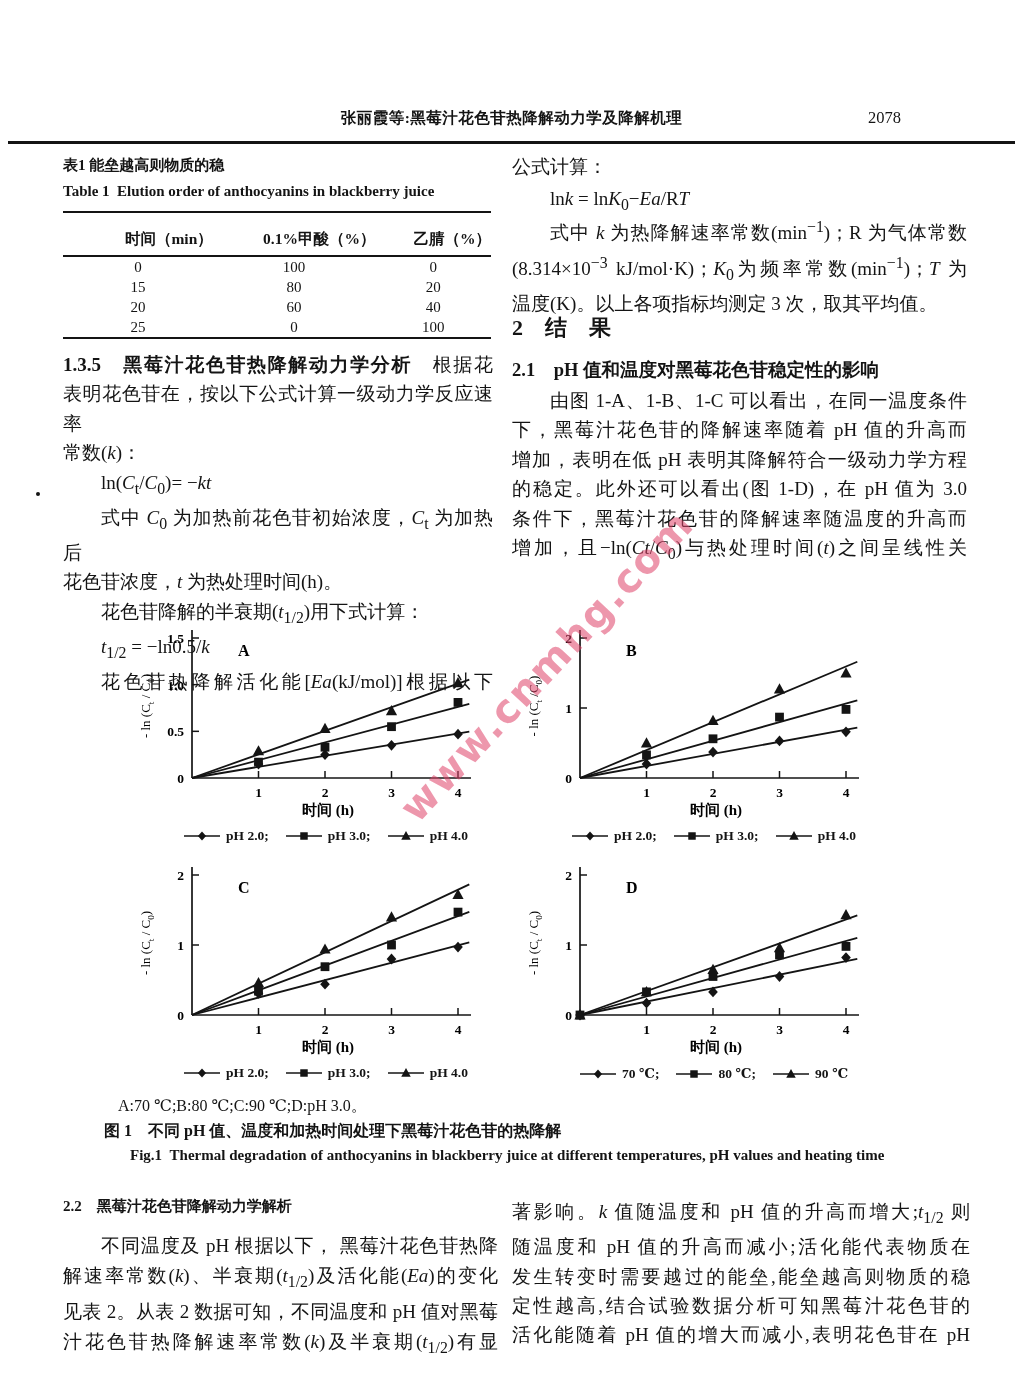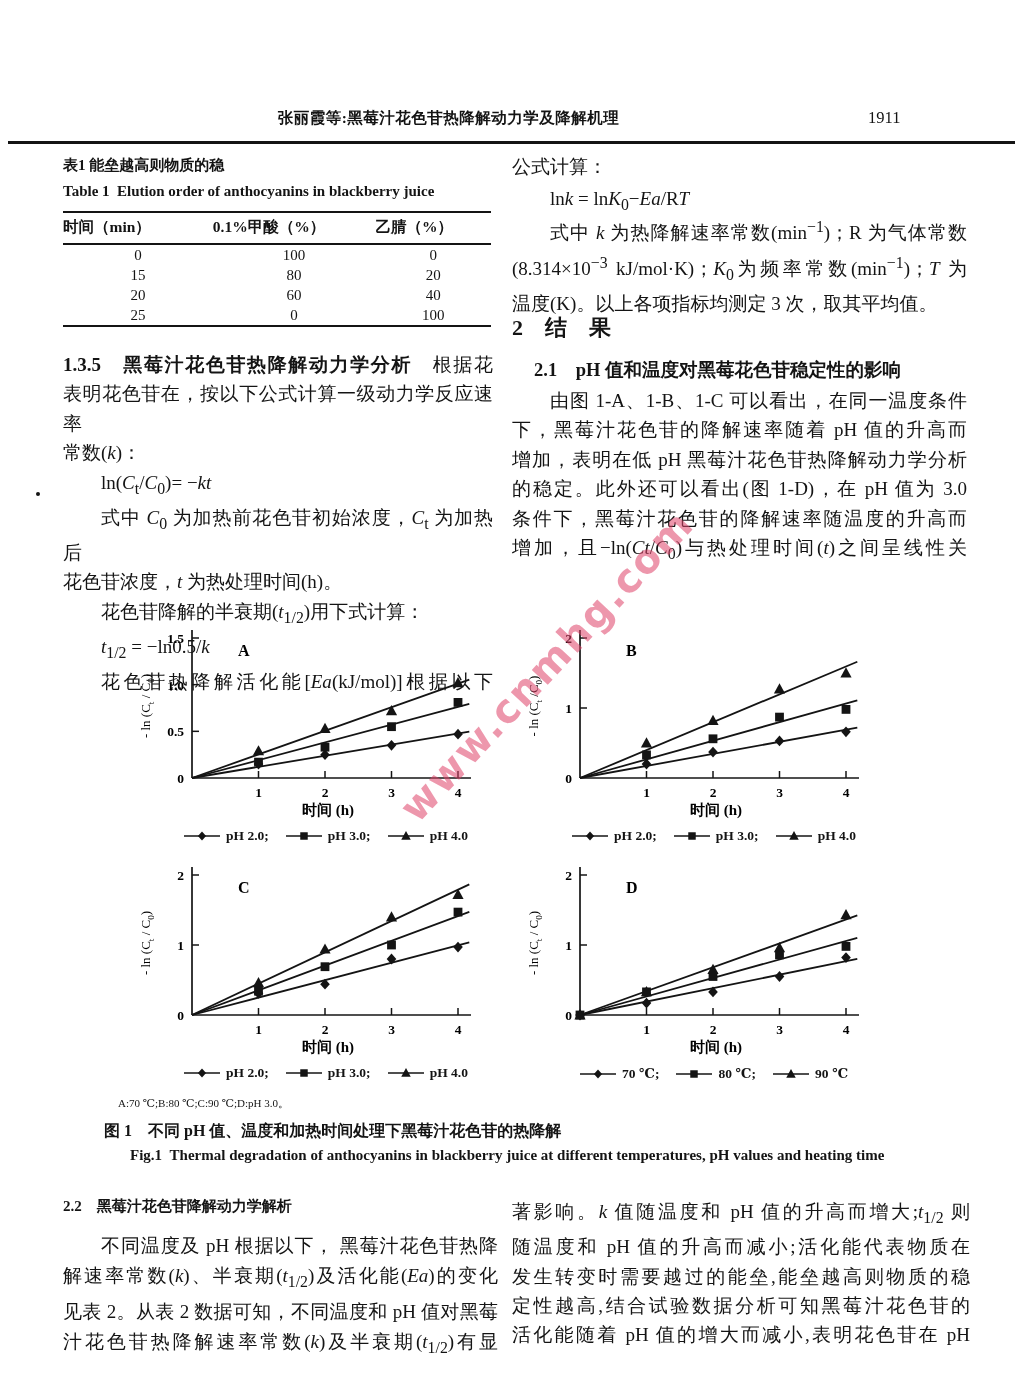--- a/index.html
+++ b/index.html
@@ -7,26 +7,26 @@
   body {
     width:1023px; height:1386px; position:relative; overflow:hidden;
     font-family:"Liberation Serif","DejaVu Serif",serif; color:#141414;
   }
   .abs { position:absolute; }
   .para .ln { font-size:19px; line-height:29.4px; }
   .para.lh30 .ln { line-height:30px; }
   .ln.ind { text-indent:38px; }
   .ln.j { text-align:justify; text-align-last:justify; }
   .h-rule { background:#141414; height:3px; }
-  .running-head { width:897px; text-align:center; font-size:15.5px; font-weight:600; letter-spacing:.5px; }
+  .running-head { width:1023px; text-align:center; font-size:15.5px; font-weight:600; letter-spacing:.5px; }
   .pagenum { font-size:16.5px; }
   table.t1 { border-collapse:collapse; border-top:2.5px solid #141414; border-bottom:2.5px solid #141414; }
-  table.t1 th { border-bottom:2px solid #141414; font-size:15.5px; font-weight:bold; padding:4px 0 5px; text-align:left; }
+  table.t1 th { border-bottom:2px solid #141414; font-size:15.5px; font-weight:bold; padding:16px 0 5px; text-align:right; }
   table.t1 td { font-size:15px; text-align:center; padding:1.5px 0; }
-  .fsz15 { font-size:11px; }
+  .fsz15 { font-size:16px; }
   .fsz16b { font-size:16px; font-weight:bold; }
   .fsz15b { font-size:15px; font-weight:bold; }
   .h2head { font-size:22px; font-weight:bold; }
   .h21head { font-size:18.5px; font-weight:bold; }
   .h22head { font-size:15px; font-weight:bold; }
   .fmla { font-size:19px; }
   .chart { width:392px; }
   .chart svg { font-family:"Liberation Serif","DejaVu Serif",serif; display:block; }
   .legend { display:flex; justify-content:center; align-items:flex-start; gap:17px;
             margin-top:6px; font-size:13.5px; font-weight:700; }
@@ -36,21 +36,21 @@
     font-family:"DejaVu Sans","Liberation Sans",sans-serif;
     font-size:40px; font-weight:bold; letter-spacing:2px; opacity:.55;
     pointer-events:none; z-index:5; white-space:nowrap;
   }
   .speck { width:4px; height:4px; background:#141414; border-radius:50%; }
 </style>
 </head>
 <body>
 
 <div class="abs running-head" style="left:0;top:108px">张丽霞等:黑莓汁花色苷热降解动力学及降解机理</div>
-<div class="abs pagenum" style="left:868px;top:108px">1911</div>
+<div class="abs pagenum" style="left:868px;top:108px">2078</div>
 <div class="abs h-rule" style="left:8px;top:141px;width:1007px"></div>
 
 <div class="abs fsz15b" style="left:63px;top:156px">表1 能垒越高则物质的稳</div>
 <div class="abs fsz15b" style="left:63px;top:183px">Table 1&nbsp;&nbsp;Elution order of anthocyanins in blackberry juice</div>
 <table class="abs t1" style="left:63px;top:211px;width:428px">
   <thead>
     <tr>
       <th style="width:35%">时间（min）</th>
       <th style="width:38%">0.1%甲酸（%）</th>
       <th style="width:27%">乙腈（%）</th>
@@ -94,25 +94,25 @@
 
 <div class="abs fmla" style="left:512px;top:154px">公式计算：</div>
 <div class="abs fmla" style="left:550px;top:188px">ln<i>k</i> = ln<i>K</i><sub>0</sub>−<i>Ea</i>/R<i>T</i></div>
 <div class="abs para" style="left:512px;top:212px;width:455px">
   <div class="ln ind j">式中 <i>k</i> 为热降解速率常数(min<sup>−1</sup>)；R 为气体常数</div>
   <div class="ln j">(8.314×10<sup>−3</sup> kJ/mol·K)；<i>K</i><sub>0</sub>为频率常数(min<sup>−1</sup>)；<i>T</i> 为</div>
   <div class="ln">温度(K)。以上各项指标均测定 3 次，取其平均值。</div>
 </div>
 
 <div class="abs h2head" style="left:512px;top:313px">2　结　果</div>
-<div class="abs h21head" style="left:534px;top:357px">2.1　pH 值和温度对黑莓花色苷稳定性的影响</div>
+<div class="abs h21head" style="left:512px;top:357px">2.1　pH 值和温度对黑莓花色苷稳定性的影响</div>
 <div class="abs para" style="left:512px;top:386px;width:455px">
   <div class="ln ind j">由图 1-A、1-B、1-C 可以看出，在同一温度条件</div>
   <div class="ln j">下，黑莓汁花色苷的降解速率随着 pH 值的升高而</div>
-  <div class="ln j">增加，表明在低 pH 黑莓汁花色苷热降解动力学分析</div>
+  <div class="ln j">增加，表明在低 pH 表明其降解符合一级动力学方程</div>
   <div class="ln j">的稳定。此外还可以看出(图 1-D)，在 pH 值为 3.0</div>
   <div class="ln j">条件下，黑莓汁花色苷的降解速率随温度的升高而</div>
   <div class="ln j">增加，且−ln(<i>Ct</i>/<i>C</i><sub>0</sub>)与热处理时间(<i>t</i>)之间呈线性关</div>
 </div>
 
 <div class="abs chart" style="left:130px;top:618px">
   <div>
       <svg width="392" height="204" viewBox="0 0 392 204">
         <line x1="62" y1="12" x2="62" y2="160" stroke="#141414" stroke-width="1.7"></line>
         <line x1="62" y1="160" x2="341" y2="160" stroke="#141414" stroke-width="1.7"></line>

